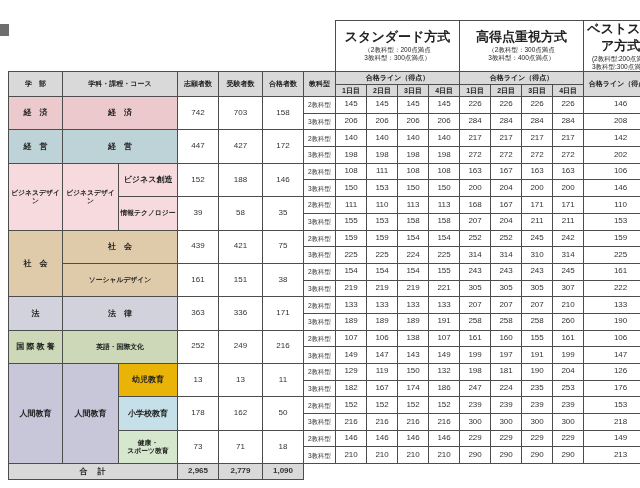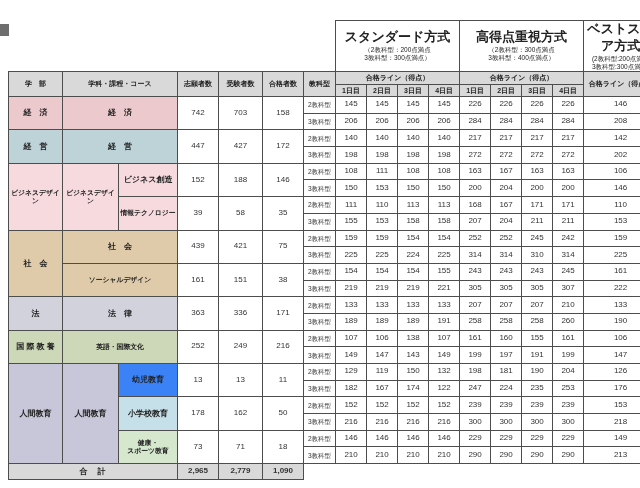--- a/index.html
+++ b/index.html
@@ -344,41 +344,41 @@
         <td class="num">149</td>
         <td class="num">199</td>
         <td class="num">197</td>
         <td class="num">191</td>
         <td class="num">199</td>
         <td class="num">147</td>
       </tr>
       <tr class="dr">
         <td rowspan="6" class="lab" style="background: rgb(200, 199, 217);">人間教育</td>
         <td rowspan="6" class="lab" style="background: rgb(200, 199, 217);">人間教育</td>
-        <td rowspan="2" class="lab" style="background: #3b82f6;">幼児教育</td>
+        <td rowspan="2" class="lab" style="background: #eab308;">幼児教育</td>
         <td rowspan="2" class="num">13</td>
         <td rowspan="2" class="num">13</td>
         <td rowspan="2" class="num">11</td>
         <td class="typ">2教科型</td>
         <td class="num">129</td>
         <td class="num">119</td>
         <td class="num">150</td>
         <td class="num">132</td>
         <td class="num">198</td>
         <td class="num">181</td>
         <td class="num">190</td>
         <td class="num">204</td>
         <td class="num">126</td>
       </tr>
       <tr class="dr">
         <td class="typ">3教科型</td>
         <td class="num">182</td>
         <td class="num">167</td>
         <td class="num">174</td>
-        <td class="num">122</td>
+        <td class="num">186</td>
         <td class="num">247</td>
         <td class="num">224</td>
         <td class="num">235</td>
         <td class="num">253</td>
         <td class="num">176</td>
       </tr>
       <tr class="dr">
         <td rowspan="2" class="lab" style="background: rgb(197, 224, 232);">小学校教育</td>
         <td rowspan="2" class="num">178</td>
         <td rowspan="2" class="num">162</td>

